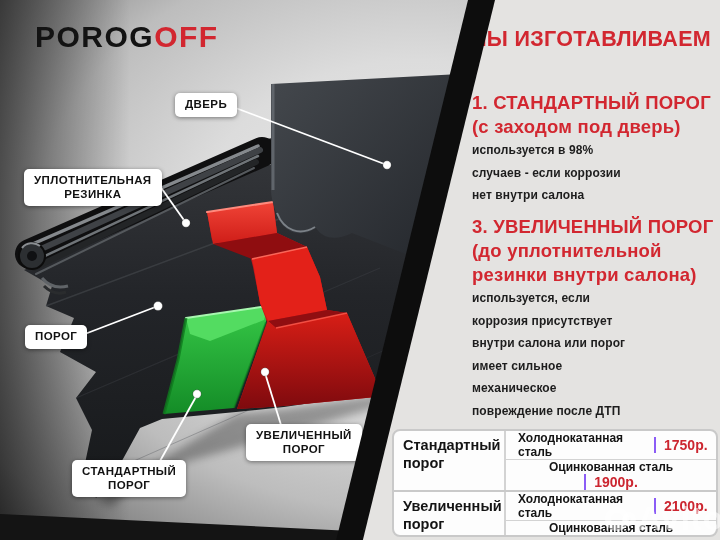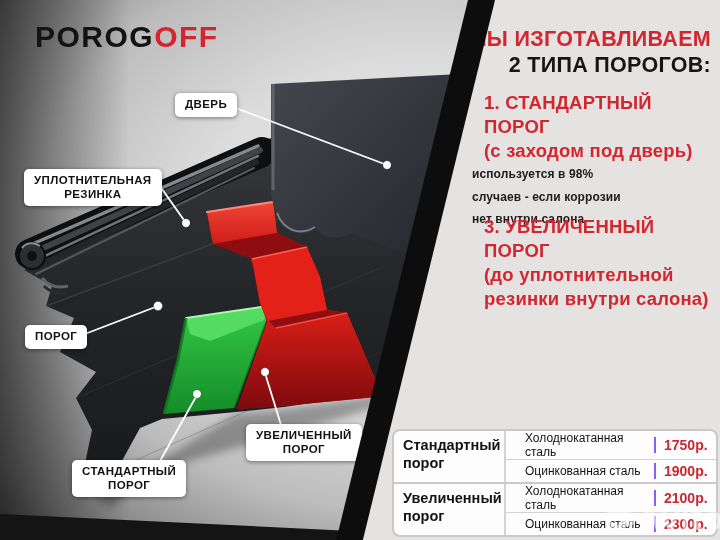--- a/index.html
+++ b/index.html
@@ -46,40 +46,40 @@
 
   .heading { position:absolute; right:9px; top:26px; text-align:right;
              font-size:21.5px; line-height:26px; font-weight:700; letter-spacing:.3px; }
   .heading .h-red   { color:var(--accent-red,#d22730); }
   .heading .h-black { color:#161616; }
 
   .sec { position:absolute; left:472px; }
   .sec1 { top:91px; }
   .sec2 { top:215px; }
   .sec-title { color:var(--accent-red,#d22730); font-weight:700;
-               font-size:18.5px; line-height:24px; white-space:pre-line; letter-spacing:.2px;margin-left:12px;}
+               font-size:18.5px; line-height:24px; white-space:pre-line; letter-spacing:.2px;}
   .sec-body  { color:#1d1d1d; font-weight:700;
                font-size:12px; line-height:22.5px; white-space:pre-line; letter-spacing:.1px;}
 
   
   .ptable {
     position:absolute; left:392px; top:429px; width:326px; height:108px;
     background:#fdfdfd; border:2px solid #c9c9c9; border-radius:8px;
     display:flex; flex-direction:column; overflow:hidden;
   }
   .pgroup { flex:1; display:flex; }
   .pgroup + .pgroup { border-top:2px solid #c9c9c9; }
   .pname {
     width:112px; border-right:2px solid #d3d3d3; padding:5px 0 0 9px;
     font-size:14.5px; line-height:18px; font-weight:700; color:#141414; white-space:pre-line;
   }
   .pvariants { flex:1; display:flex; flex-direction:column; }
   .pvrow { flex:1; display:flex; align-items:center; }
-  .pvrow + .pvrow { border-top:1.5px solid #d3d3d3; }
-  .pmaterial { width:148px; padding-left:19px; font-size:12px; font-weight:400; color:#141414; }
+  .pvrow + .pvrow { border-top:1.5px solid #d3d3d3;flex-direction:column; }
+  .pmaterial { width:148px; padding-left:12px; font-size:12px; font-weight:700; color:#141414; }
   .pprice { flex:1; border-left:2px solid #8b5cf6; padding-left:8px;
             font-size:14px; font-weight:700; color:var(--price-red,#cc2630); }
 
   
   .watermark {
     position:absolute; right:-4px; bottom:2px; display:flex; align-items:center;
     color:rgba(255,255,255,.55); font-weight:700; font-size:33px; letter-spacing:1px;
     pointer-events:none;
   }
   .wm-ring { width:24px; height:24px; border:6px solid rgba(255,255,255,.5);
@@ -210,35 +210,40 @@
 РЕЗИНКА</div>
   <div class="plabel kuzov">ПОРОГ</div>
   <div class="plabel uvel">УВЕЛИЧЕННЫЙ
 ПОРОГ</div>
   <div class="plabel standart">СТАНДАРТНЫЙ
 ПОРОГ</div>
 
   <div class="right-panel">
     <div class="heading">
       <div class="h-red">МЫ ИЗГОТАВЛИВАЕМ</div>
-      <div class="h-black">2 ТИПА ПОРОГОВ:</div>
     </div>
 
     <div class="sec sec1">
       <div class="sec-title">1. СТАНДАРТНЫЙ ПОРОГ
 (с заходом под дверь)</div>
       <div class="sec-body">используется в 98%
 случаев - если коррозии
 нет внутри салона</div>
     </div>
 
     <div class="sec sec2">
       <div class="sec-title">3. УВЕЛИЧЕННЫЙ ПОРОГ
 (до уплотнительной
 резинки внутри салона)</div>
+      <div class="sec-body">используется, если
+коррозия присутствует
+внутри салона или порог
+имеет сильное
+механическое
+повреждение после ДТП</div>
     </div>
 
     <div class="ptable">
       <div class="pgroup">
         <div class="pname">Стандартный
 порог</div>
         <div class="pvariants">
           <div class="pvrow">
             <div class="pmaterial">Холоднокатанная сталь</div>
             <div class="pprice">1750р.</div>

